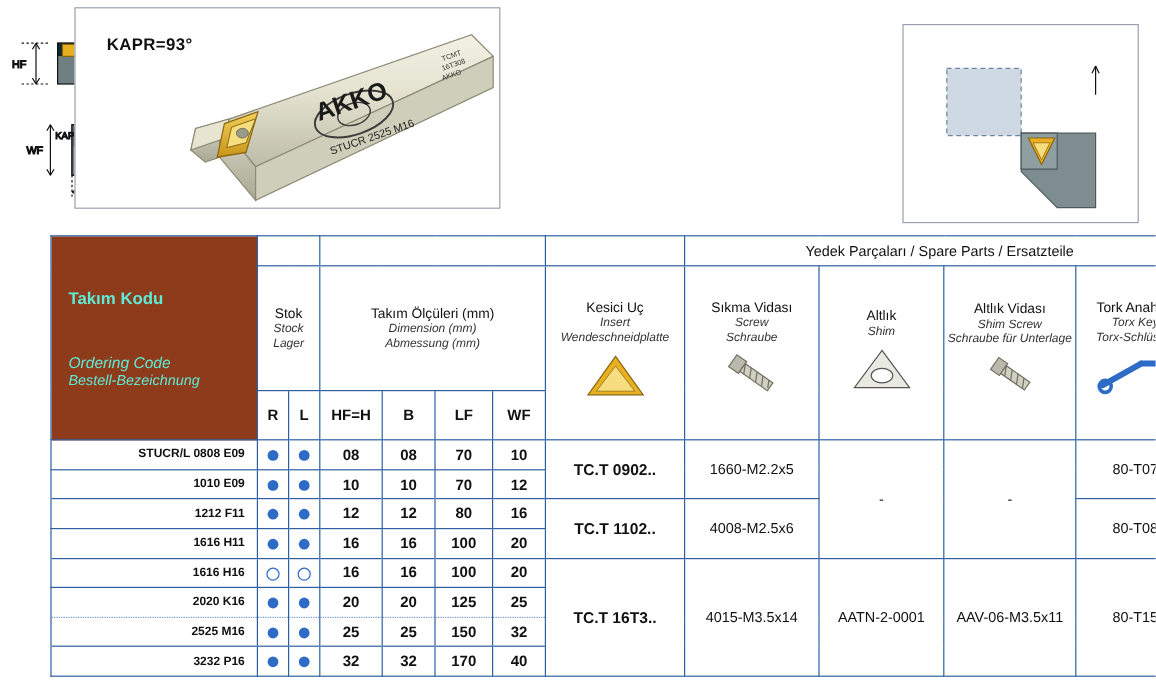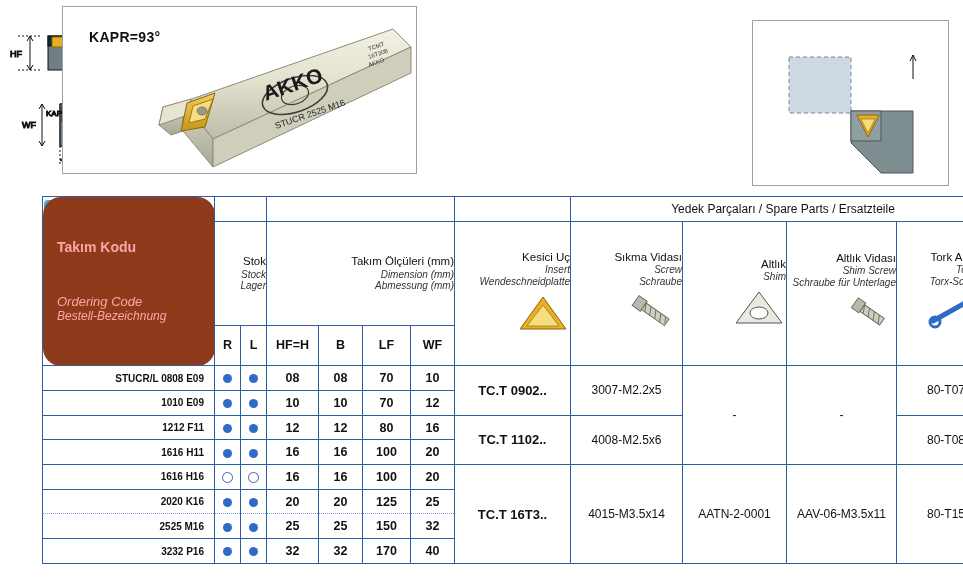--- a/index.html
+++ b/index.html
@@ -20,26 +20,26 @@
   
   #drawing{left:425px;top:20px;width:318px;height:166px;border:none;}
   
   #stucr{left:752px;top:20px;width:197px;height:166px;}
   #stucr .ttl{position:absolute;left:0;right:0;top:12px;text-align:center;font-size:14px;font-weight:bold;letter-spacing:1px;}
 
   
   #table{position:absolute;left:42px;top:196px;width:913px;height:368px;}
   table{border-collapse:collapse;width:100%;height:100%;font-size:12px;table-layout:fixed;}
   td,th{border:1px solid #2e5fa3;padding:0;text-align:center;vertical-align:middle;}
-  .brown{background:#8e3b1c;color:#fca5a5;text-align:left;padding-left:14px;border-radius:18px;}
+  .brown{background:#8e3b1c;color:#5eead4;text-align:left;padding-left:14px;}
   .brown .l1{font-weight:bold;font-size:14px;}
   .brown .l2{font-style:italic;font-size:13px;margin-top:39px;}
   .brown .l3{font-style:italic;font-size:12px;}
   .sub{font-style:italic;font-size:10px;color:#333;line-height:1.15;}
-  .grp{font-size:11.5px;line-height:1.25;text-align:right;}
+  .grp{font-size:11.5px;line-height:1.25;}
   .code{font-weight:bold;text-align:right;padding-right:10px;font-size:10px;}
   .val{font-weight:bold;font-size:12.5px;}
   .dotrow td{border-top:1px dotted #6f9ad6;border-bottom:1px dotted #6f9ad6;}
   .dot{display:inline-block;width:9px;height:9px;border-radius:50%;background:#2e6bc6;margin:0 2px;vertical-align:middle;}
   .dot.hollow{background:#fff;border:1.5px solid #2e6bc6;}
   .insert-cell{font-weight:bold;font-size:13px;}
   
   #tab{position:absolute;left:44px;top:200px;width:30px;height:18px;background:#4aa7dd;border-radius:4px 4px 0 0;}
   .spare-head{font-size:12px;}
 </style>
@@ -255,21 +255,21 @@
 
   <tr>
     <td class="code">STUCR/L 0808 E09</td>
     <td><span class="dot"></span></td>
     <td><span class="dot"></span></td>
     <td class="val">08</td>
     <td class="val">08</td>
     <td class="val">70</td>
     <td class="val">10</td>
     <td rowspan="2" class="insert-cell">TC.T  0902..</td>
-    <td rowspan="2">3007-M2.2x5</td>
+    <td rowspan="2">1660-M2.2x5</td>
     <td rowspan="4">-</td>
     <td rowspan="4">-</td>
     <td rowspan="2">80-T07</td>
   </tr>
 
   <tr class="dotrow">
     <td class="code">1010 E09</td>
     <td><span class="dot"></span></td>
     <td><span class="dot"></span></td>
     <td class="val">10</td>

